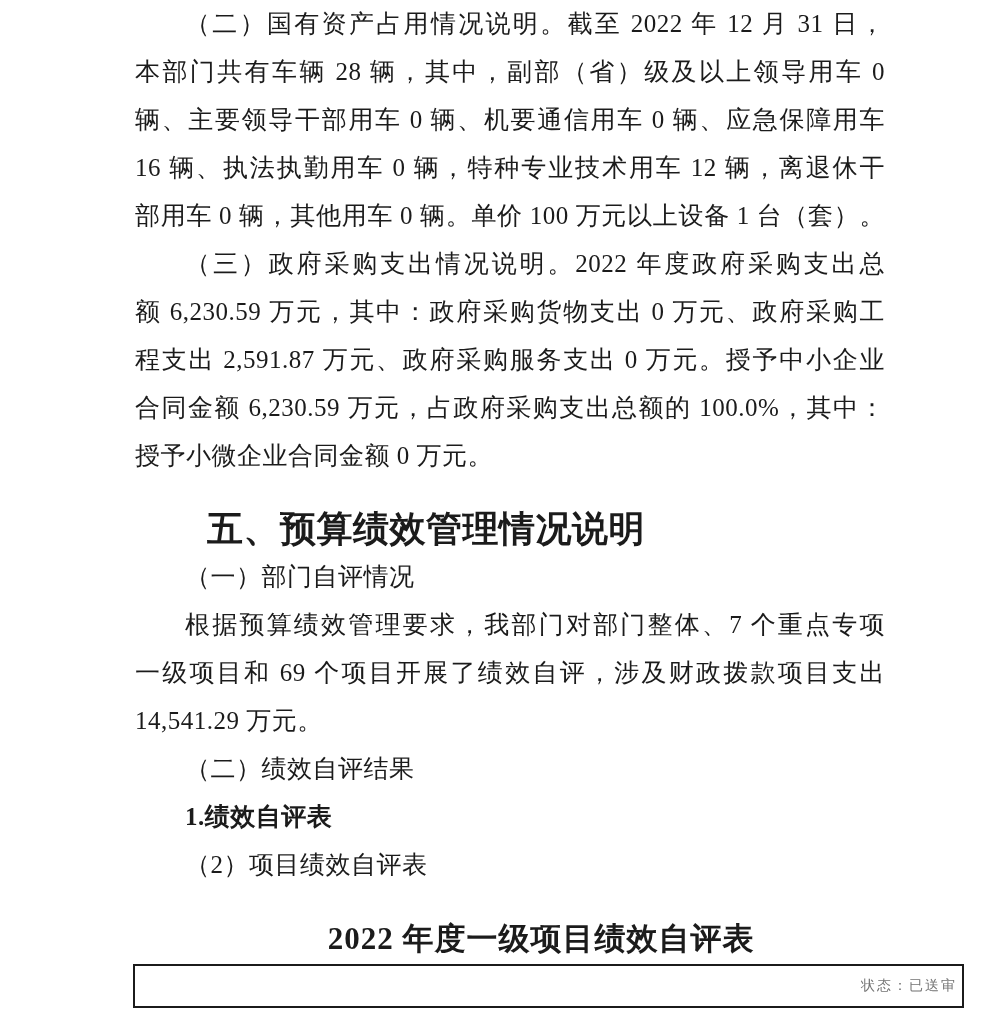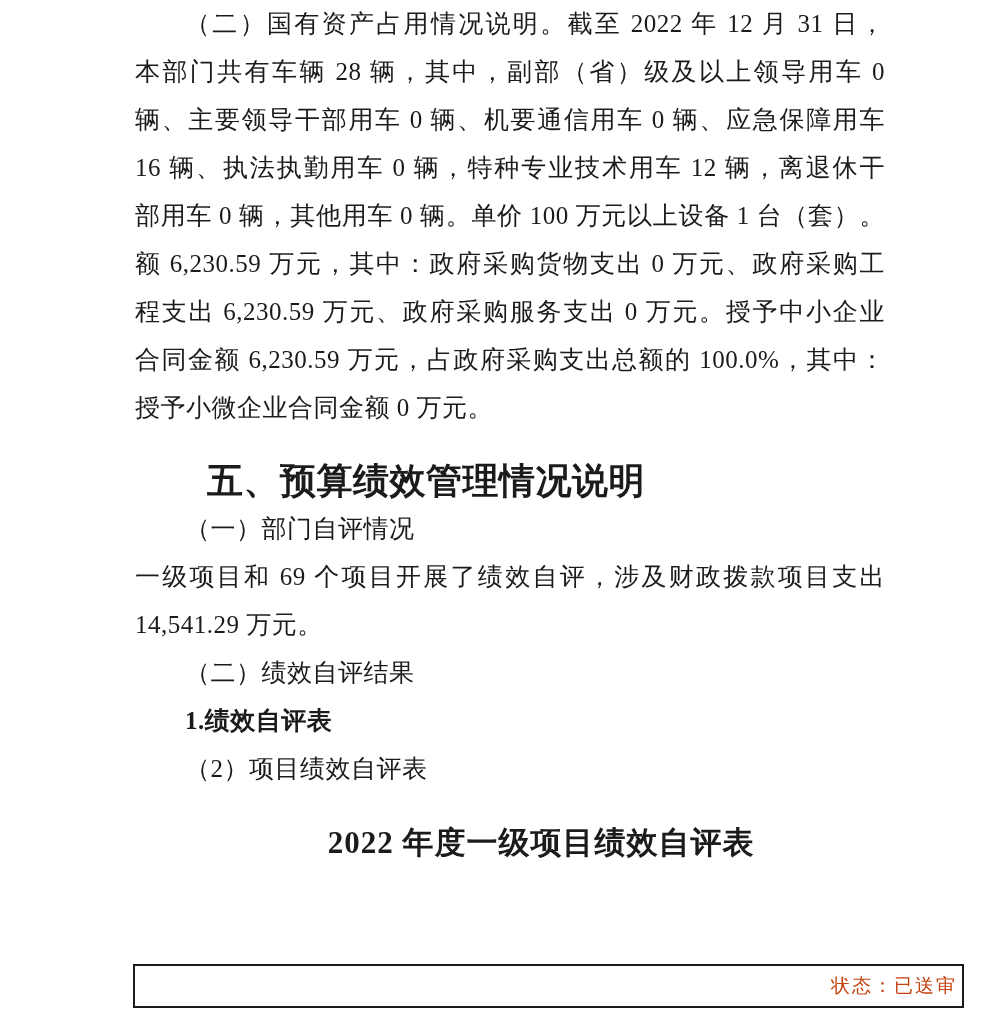--- a/index.html
+++ b/index.html
@@ -54,41 +54,43 @@
     height: 44px;
     box-sizing: border-box;
     border: 2px solid #1b1b1b;
     display: flex;
     align-items: center;
     justify-content: flex-end;
     padding-right: 5px;
     background: #ffffff;
   }
   .status-text {
-    font-size: 19px;
+    font-size: 14px;
     letter-spacing: 2px;
-    color: #c2410c;
+    color: #737373;
   }
 </style>
 </head>
 <body>
 
 <div class="page">
   <div class="textblock">
     <div class="ln j ind">（二）国有资产占用情况说明。截至 2022 年 12 月 31 日，</div>
     <div class="ln j">本部门共有车辆 28 辆，其中，副部（省）级及以上领导用车 0</div>
     <div class="ln j">辆、主要领导干部用车 0 辆、机要通信用车 0 辆、应急保障用车</div>
     <div class="ln j">16 辆、执法执勤用车 0 辆，特种专业技术用车 12 辆，离退休干</div>
     <div class="ln j">部用车 0 辆，其他用车 0 辆。单价 100 万元以上设备 1 台（套）。</div>
+    <div class="ln j ind">（三）政府采购支出情况说明。2022 年度政府采购支出总</div>
     <div class="ln j">额 6,230.59 万元，其中：政府采购货物支出 0 万元、政府采购工</div>
-    <div class="ln j">程支出 6,230.59 万元、政府采购服务支出 0 万元。授予中小企业</div>
+    <div class="ln j">程支出 2,591.87 万元、政府采购服务支出 0 万元。授予中小企业</div>
     <div class="ln j">合同金额 6,230.59 万元，占政府采购支出总额的 100.0%，其中：</div>
     <div class="ln">授予小微企业合同金额 0 万元。</div>
     <div class="ln ind heading gap-lg">五、预算绩效管理情况说明</div>
     <div class="ln ind">（一）部门自评情况</div>
+    <div class="ln j ind">根据预算绩效管理要求，我部门对部门整体、7 个重点专项</div>
     <div class="ln j">一级项目和 69 个项目开展了绩效自评，涉及财政拨款项目支出</div>
     <div class="ln">14,541.29 万元。</div>
     <div class="ln ind">（二）绩效自评结果</div>
     <div class="ln ind b">1.绩效自评表</div>
     <div class="ln ind">（2）项目绩效自评表</div>
     <div class="table-title">2022 年度一级项目绩效自评表</div>
   </div>
 
   <div class="status-box">
     <span class="status-text">状态：已送审</span>

